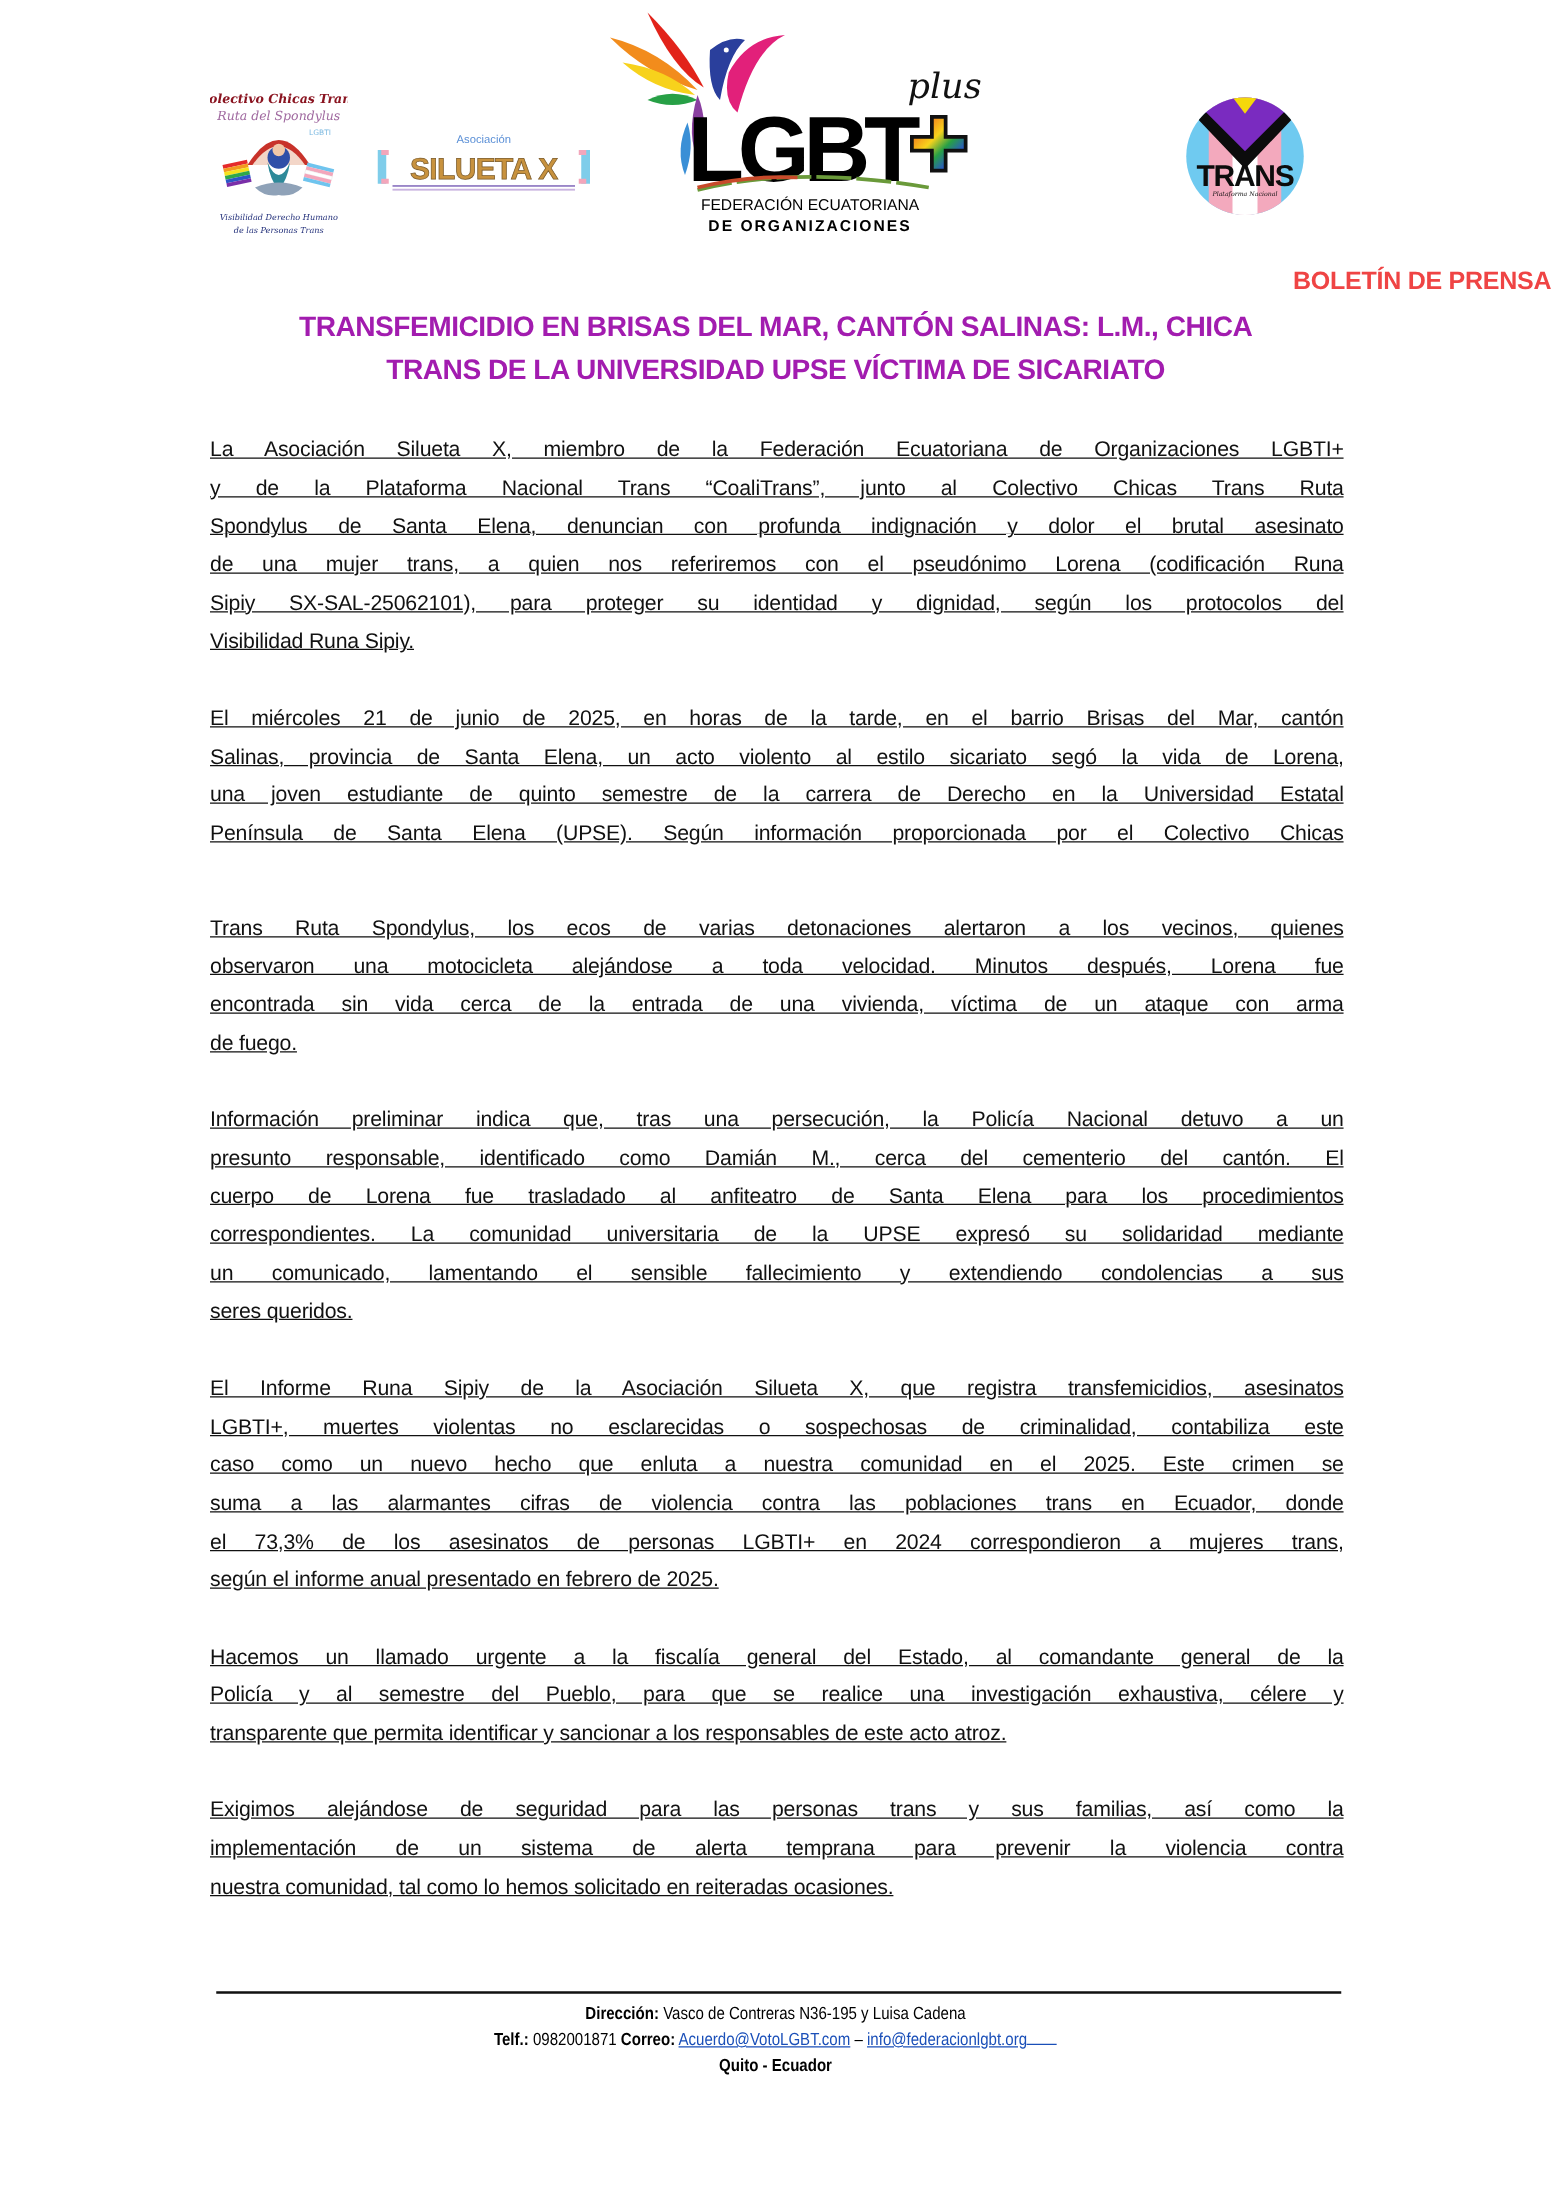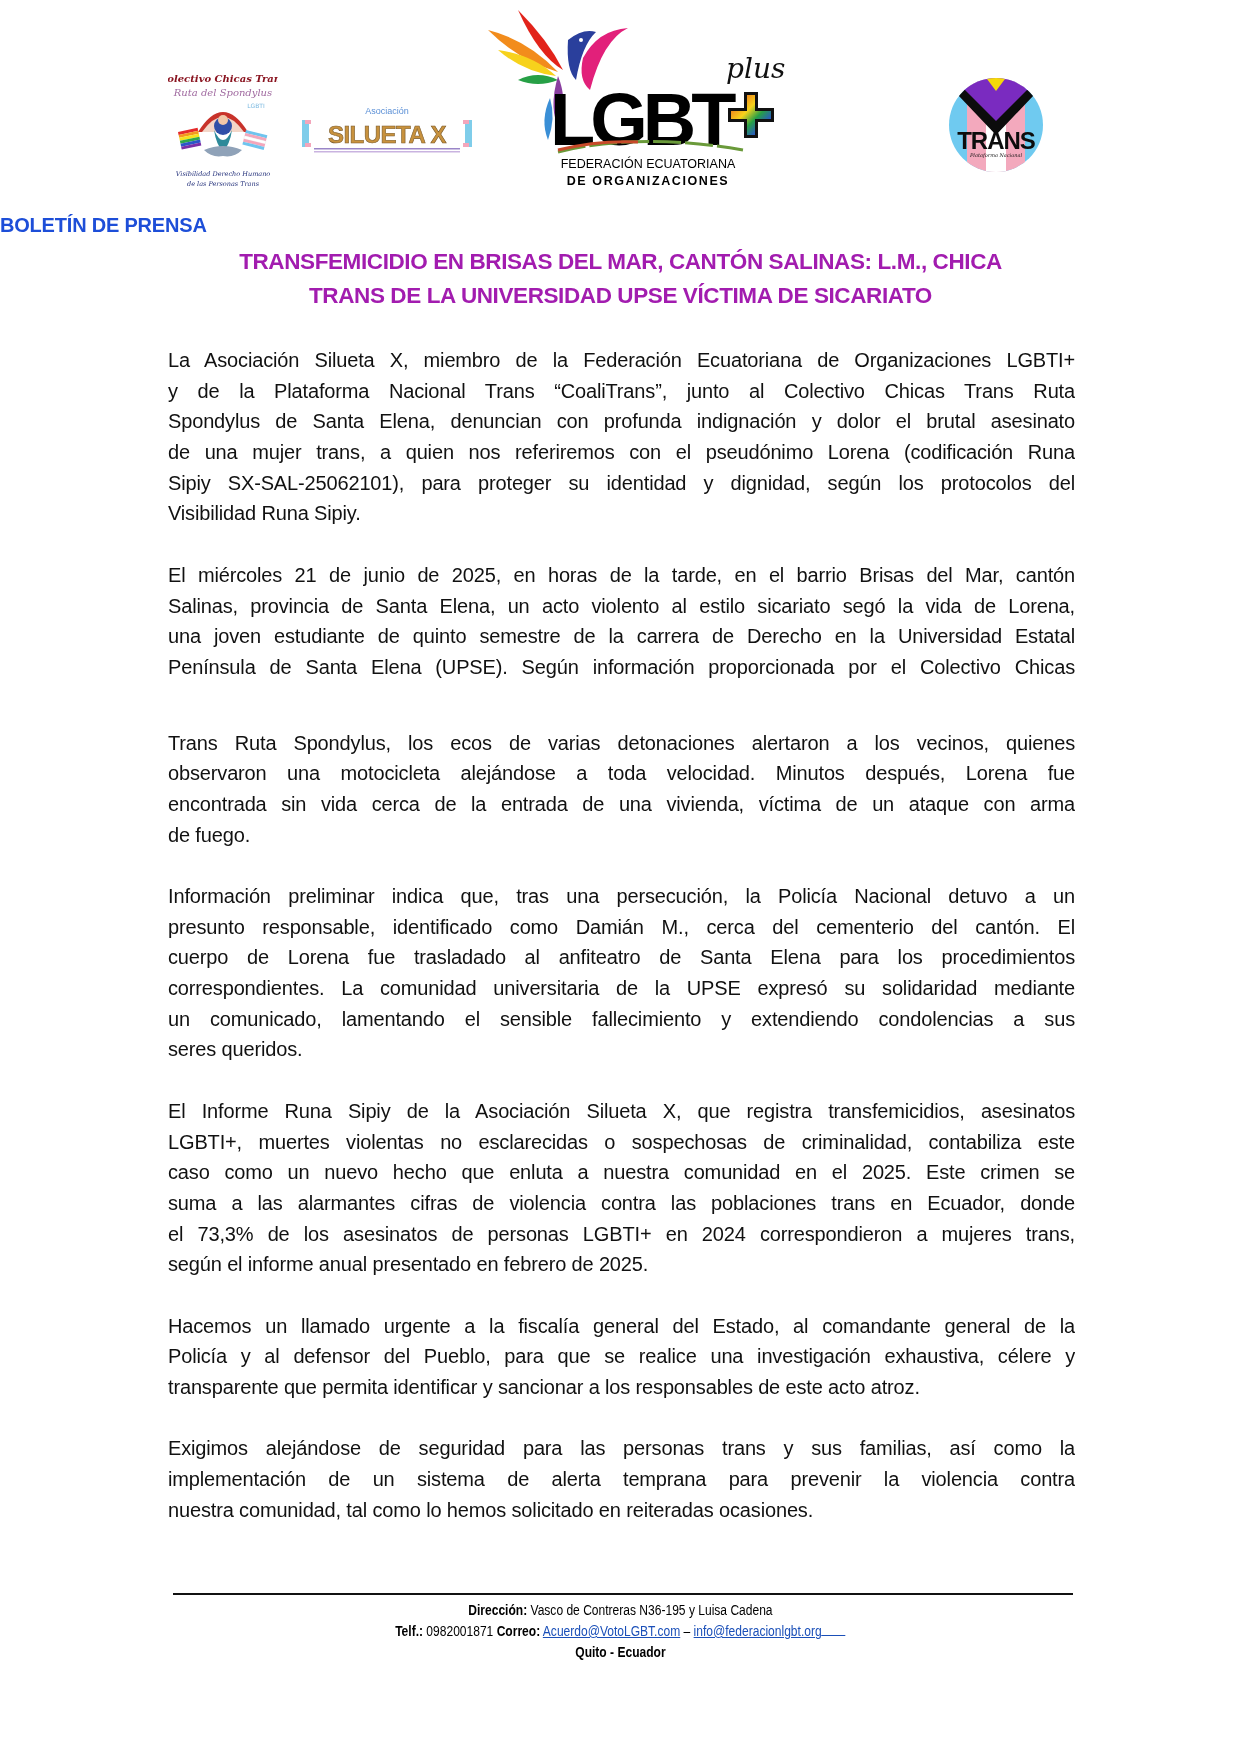--- a/index.html
+++ b/index.html
@@ -8,30 +8,30 @@
   .logo { position: absolute; }
   
   #logo-colectivo { left: 168px; top: 70px; width: 110px; height: 128px; }
   
   #logo-silueta { left: 302px; top: 104px; width: 162px; height: 50px; }
   
   #logo-lgbt { left: 478px; top: 0px; width: 320px; height: 195px; }
   
   #logo-trans { left: 948px; top: 77px; width: 96px; height: 96px; }
 
-  .kicker { position: absolute; left: 0; width: 1241px; top: 214px; text-align: left;
-            font-size: 20px; font-weight: bold; color: #1d4ed8; letter-spacing: -0.2px; }
+  .kicker { position: absolute; left: 0; width: 1241px; top: 214px; text-align: right;
+            font-size: 20px; font-weight: bold; color: #ef4444; letter-spacing: -0.2px; }
   .headline { position: absolute; left: 150px; width: 941px; top: 245px; text-align: center;
               font-size: 22.5px; font-weight: bold; color: #a21caf; line-height: 34px; letter-spacing: -0.4px; }
   .headline span { display: block; white-space: nowrap; }
 
   .body { position: absolute; left: 168px; width: 907px; top: 345px; }
   .para { margin: 0 0 30.7px 0; }
-  .line { display: block; height: 30.7px; line-height: 30.7px; font-size: 20px;
-          text-align: justify; text-align-last: justify; white-space: nowrap; overflow: visible; letter-spacing: -0.15px; }
+  .line { display: block; height: 30.7px; line-height: 30.7px; font-size: 17px;
+          text-align: justify; text-align-last: justify; white-space: nowrap; overflow: visible; letter-spacing: -0.15px; text-decoration: underline; }
   .line.last { text-align-last: left; }
 
   .footer-rule { position: absolute; left: 173px; top: 1593px; width: 900px; height: 2px; background: #111; }
   .footer { position: absolute; left: 0; width: 1241px; top: 1600px; text-align: center;
             font-family: "Liberation Sans", sans-serif; font-size: 14px; line-height: 21px; color: #000;
             transform: scaleX(0.86); transform-origin: 620px 0; }
   .footer b { font-weight: bold; }
   .footer a { color: #1a4fb8; text-decoration: underline; }
   .footer .trail { display: inline-block; width: 28px; border-bottom: 1px solid #1a4fb8; vertical-align: baseline; height: 14px; }
 </style>
@@ -178,21 +178,21 @@
     <div class="para">
       <span class="line" style="white-space: normal; overflow: hidden;">El Informe Runa Sipiy de la Asociación Silueta X, que registra transfemicidios, asesinatos</span>
       <span class="line" style="white-space: normal; overflow: hidden;">LGBTI+, muertes violentas no esclarecidas o sospechosas de criminalidad, contabiliza este</span>
       <span class="line" style="white-space: normal; overflow: hidden;">caso como un nuevo hecho que enluta a nuestra comunidad en el 2025. Este crimen se</span>
       <span class="line" style="white-space: normal; overflow: hidden;">suma a las alarmantes cifras de violencia contra las poblaciones trans en Ecuador, donde</span>
       <span class="line" style="white-space: normal; overflow: hidden;">el 73,3% de los asesinatos de personas LGBTI+ en 2024 correspondieron a mujeres trans,</span>
       <span class="line last">según el informe anual presentado en febrero de 2025.</span>
     </div>
     <div class="para">
       <span class="line" style="white-space: normal; overflow: hidden;">Hacemos un llamado urgente a la fiscalía general del Estado, al comandante general de la</span>
-      <span class="line" style="white-space: normal; overflow: hidden;">Policía y al defensor del Pueblo, para que se realice una investigación exhaustiva, célere y</span>
+      <span class="line" style="white-space: normal; overflow: hidden;">Policía y al semestre del Pueblo, para que se realice una investigación exhaustiva, célere y</span>
       <span class="line last">transparente que permita identificar y sancionar a los responsables de este acto atroz.</span>
     </div>
     <div class="para">
       <span class="line" style="white-space: normal; overflow: hidden;">Exigimos alejándose de seguridad para las personas trans y sus familias, así como la</span>
       <span class="line" style="white-space: normal; overflow: hidden;">implementación de un sistema de alerta temprana para prevenir la violencia contra</span>
       <span class="line last">nuestra comunidad, tal como lo hemos solicitado en reiteradas ocasiones.</span>
     </div>
   </div>
 
 <div class="footer-rule"></div>

